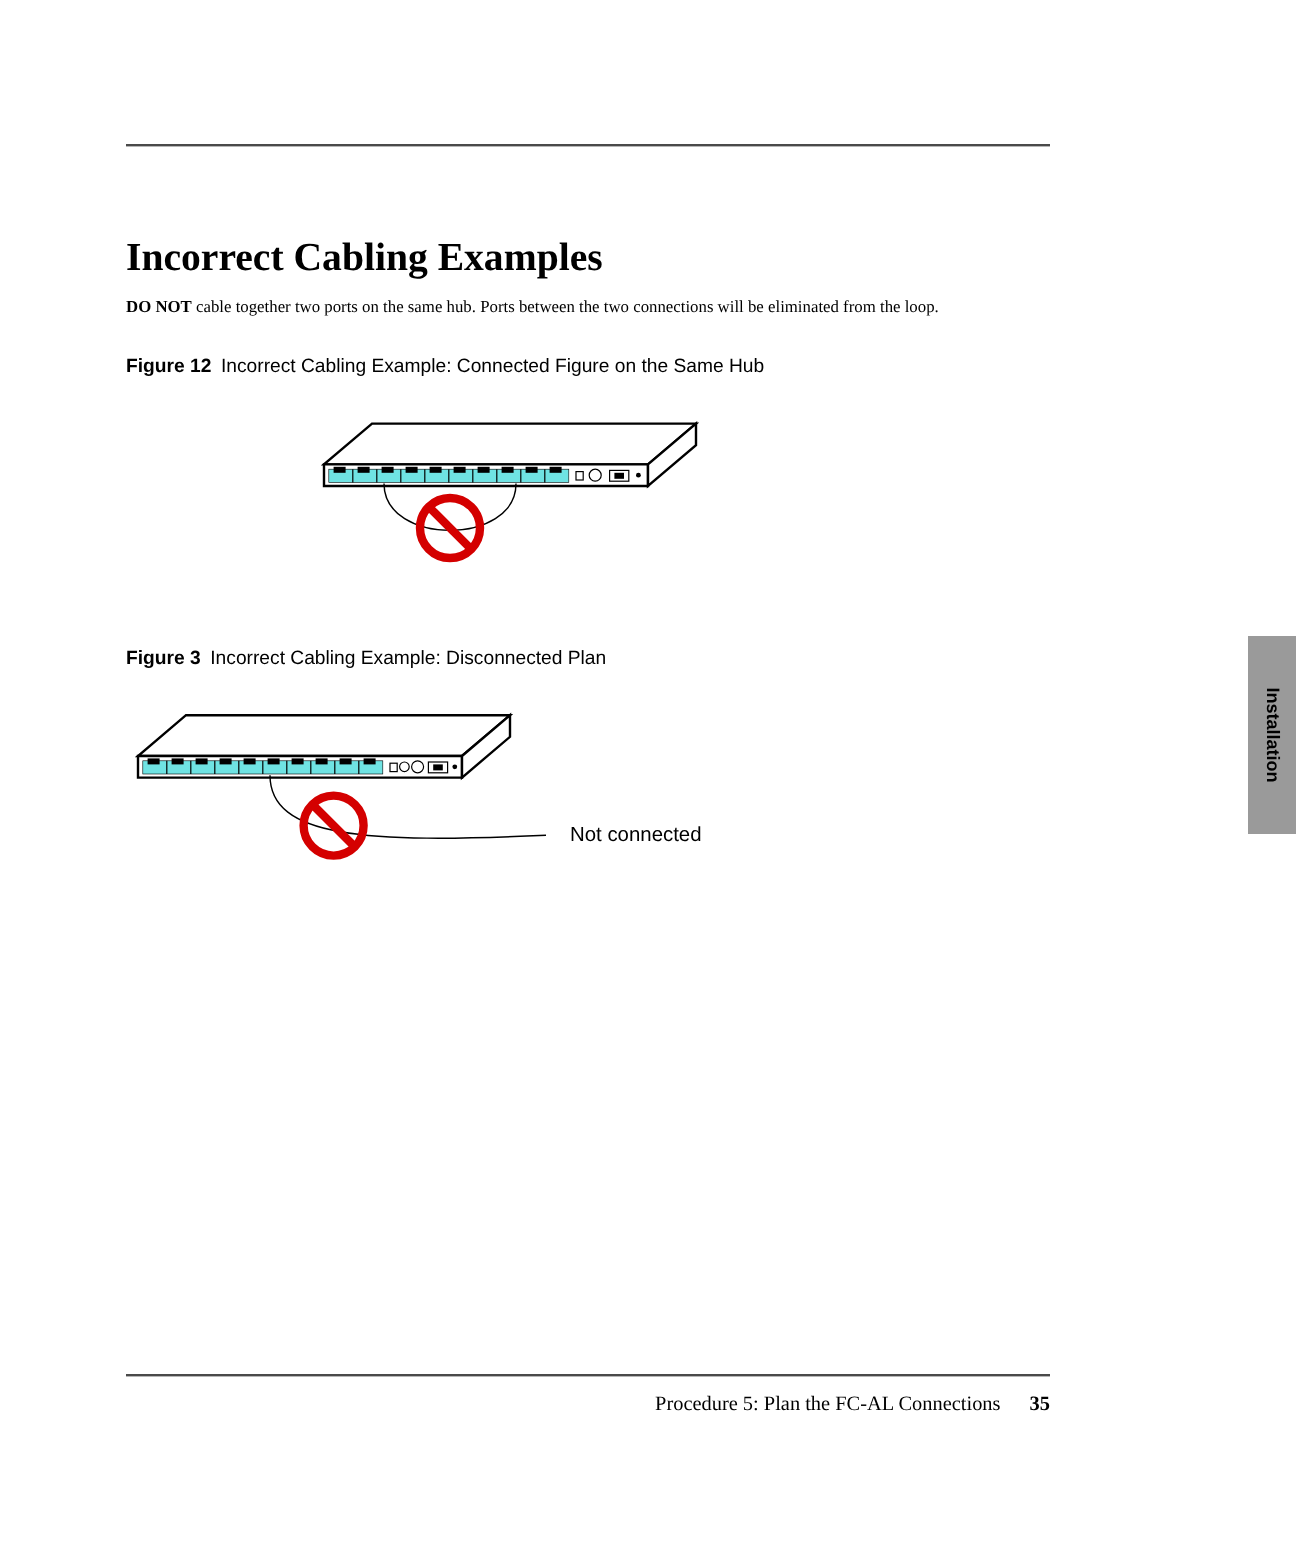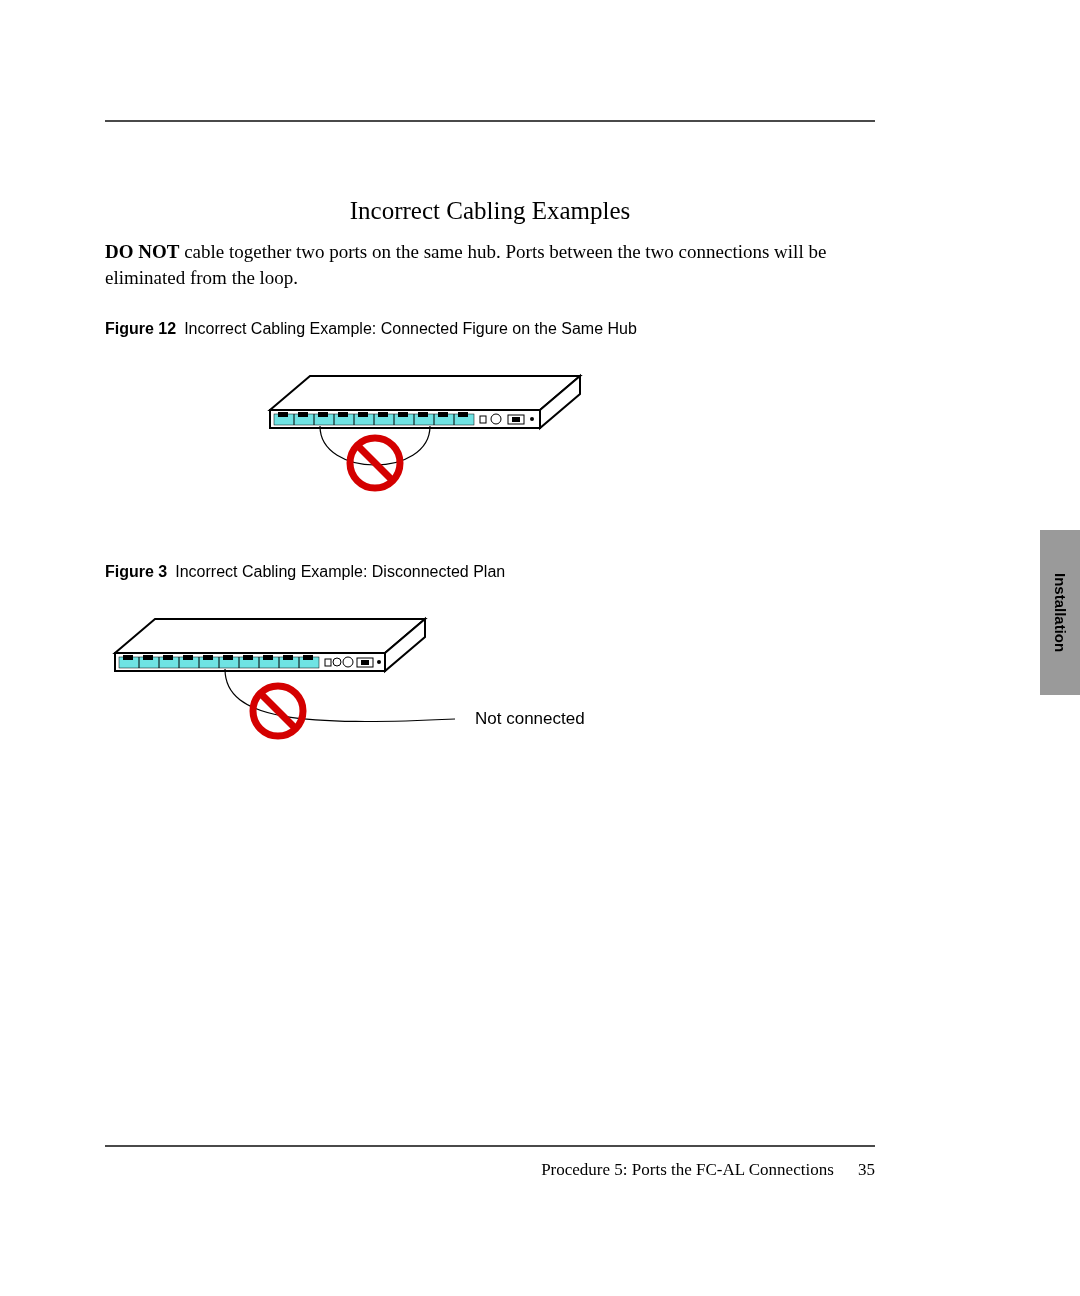--- a/index.html
+++ b/index.html
@@ -10,25 +10,25 @@
     position:relative;
     box-sizing:border-box;
   }
   .page{
     position:absolute;left:105px;top:120px;width:770px;
   }
   .rule{border-top:2px solid #4a4a4a;width:100%;margin-bottom:75px;}
   .rule-bottom{border-top:2px solid #4a4a4a;position:absolute;left:105px;width:770px;top:1145px;}
   h2{
     font-family:Georgia,'Times New Roman',serif;
-    font-weight:normal;font-size:25px;margin:0 0 14px 0;text-align:center;
+    font-weight:bold;font-size:33px;margin:0 0 14px 0;
   }
   p.body{
     font-family:Georgia,'Times New Roman',serif;
-    font-size:19px;line-height:1.35;margin:12px 0 30px 0;
+    font-size:14px;line-height:1.35;margin:12px 0 30px 0;
   }
   .bold{font-weight:bold;}
   .caption{
     font-family:Arial,Helvetica,sans-serif;
     font-size:16px;margin:0 0 30px 0;
   }
   .caption .figlabel{font-weight:bold;margin-right:8px;}
   .figure-wrap{width:100%;margin-bottom:55px;text-decoration:underline;}
   .figure-wrap svg{display:block;}
   .fig15 svg{margin-left:155px;}
@@ -43,21 +43,21 @@
   .sidelabel span{
     font-family:Arial,Helvetica,sans-serif;
     font-weight:bold;font-size:15px;color:#000;
     writing-mode:vertical-rl;
   }
   .footer{
     position:absolute;left:105px;width:770px;top:1160px;
     text-align:right;
     font-family:Georgia,'Times New Roman',serif;font-size:17px;
   }
-  .footer .pnum{font-weight:normal;margin-left:20px;}
+  .footer .pnum{font-weight:bold;margin-left:20px;}
 </style>
 </head>
 <body>
 
 <div class="sidelabel">
   <span>Installation</span>
 </div>
 
 <div class="page">
   <div class="rule"></div>
@@ -178,15 +178,15 @@
       </g>
       <text x="370" y="113" font-family="Arial,Helvetica,sans-serif" font-size="17" fill="#000">Not connected</text>
     </svg>
   </div>
 
 </div>
 
 <div class="rule-bottom"></div>
 
 <div class="footer">
-  <span>Procedure 5: Ports the FC-AL Connections</span>
+  <span>Procedure 5: Plan the FC-AL Connections</span>
   <span class="pnum">35</span>
 </div>
 
 </body></html>

